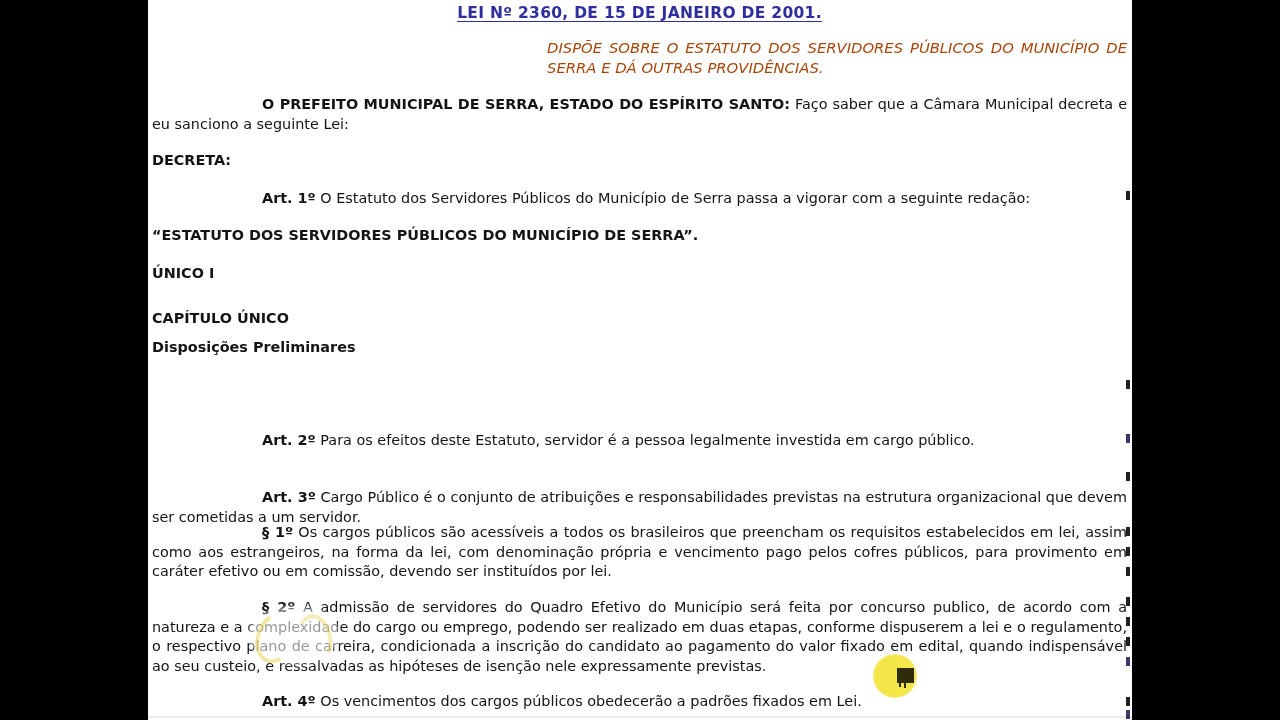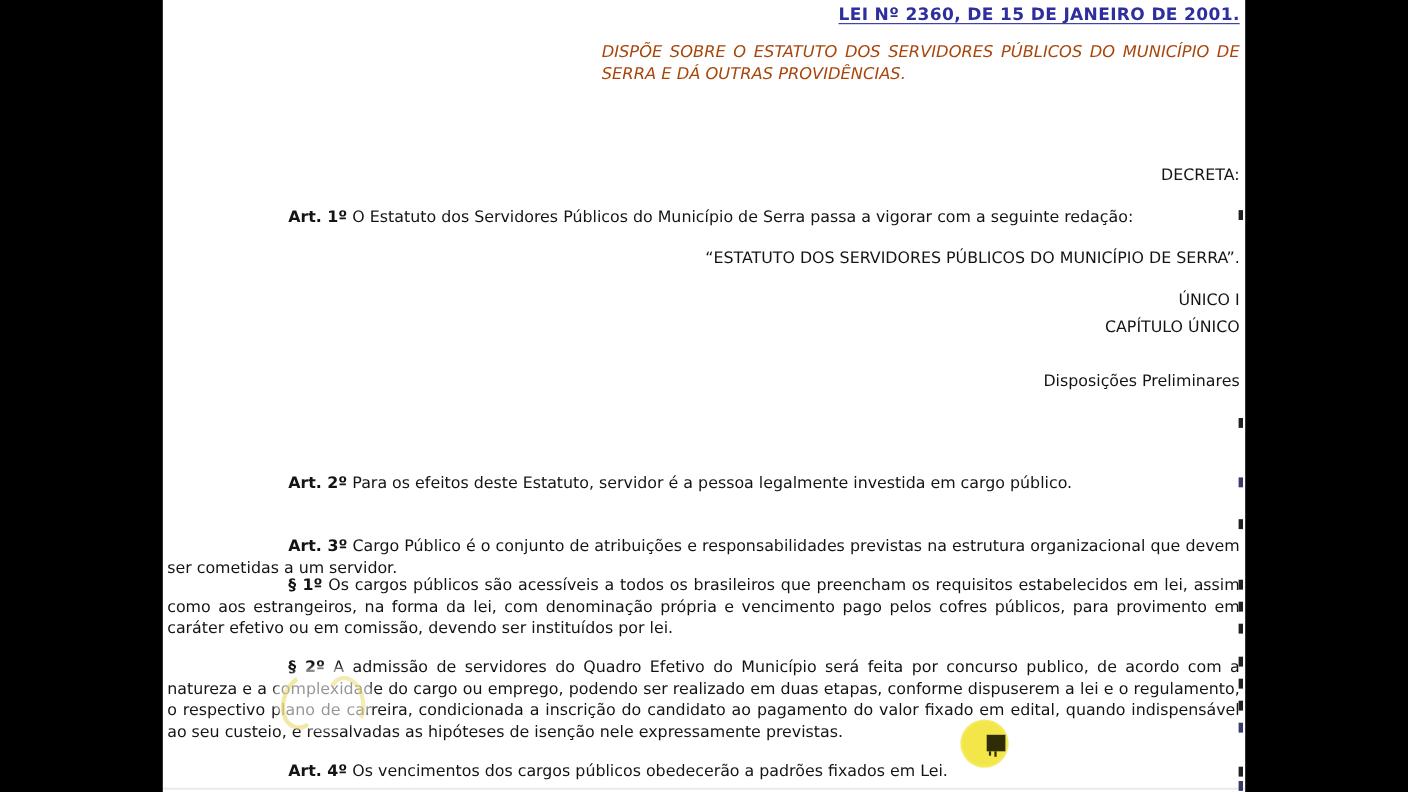--- a/index.html
+++ b/index.html
@@ -16,24 +16,24 @@
     overflow: hidden;
   }
   .para {
     position: absolute; left: 4px; width: 975px;
     font-size: 14.4px; line-height: 19.5px;
     color: var(--body_text, #141414);
     text-align: justify;
     white-space: pre-wrap;
   }
   .b { font-weight: bold; }
-  .center { text-align: right; font-weight: normal; }
+  .center { text-align: left; font-weight: bold; }
   .indent { text-indent: 110px; }
   .law-title {
-    top: 4px; text-align: right; font-weight: bold;
+    top: 4px; text-align: center; font-weight: bold;
     font-size: 15.5px; letter-spacing: 0.3px;
     color: var(--title, #2e2e9e);
     text-decoration: underline;
     text-underline-offset: 3px;
   }
   .ementa {
     top: 38px; margin-left: 395px; width: 580px;
     font-weight: normal; font-style: italic;
     font-size: 14.8px; line-height: 19.5px;
     color: var(--ementa, #a8450a);
@@ -95,30 +95,31 @@
 </style>
 </head>
 <body>
 
 <div class="page">
 
   <div class="para law-title">LEI Nº 2360, DE 15 DE JANEIRO DE 2001.</div>
 
   <div class="para ementa">DISPÕE SOBRE O ESTATUTO DOS SERVIDORES PÚBLICOS DO MUNICÍPIO DE SERRA E DÁ OUTRAS PROVIDÊNCIAS.</div>
 
+  <div class="para indent" style="top:95px"><span class="b">O PREFEITO MUNICIPAL DE SERRA, ESTADO DO ESPÍRITO SANTO:</span><span> Faço saber que a Câmara Municipal decreta e eu sanciono a seguinte Lei:</span></div>
 
   <div class="para center" style="top:151px">DECRETA:</div>
 
   <div class="para indent" style="top:189px"><span class="b">Art. 1º</span><span> O Estatuto dos Servidores Públicos do Município de Serra passa a vigorar com a seguinte redação:</span></div>
 
   <div class="para center" style="top:226px">“ESTATUTO DOS SERVIDORES PÚBLICOS DO MUNICÍPIO DE SERRA”.</div>
 
   <div class="para center" style="top:264px">ÚNICO I</div>
 
-  <div class="para center" style="top:289px">CAPÍTULO ÚNICO</div>
+  <div class="para center" style="top:309px">CAPÍTULO ÚNICO</div>
 
   <div class="para center" style="top:338px">Disposições Preliminares</div>
 
 
   <div class="para indent" style="top:431px"><span class="b">Art. 2º</span><span> Para os efeitos deste Estatuto, servidor é a pessoa legalmente investida em cargo público.</span></div>
 
   <div class="para indent" style="top:488px"><span class="b">Art. 3º</span><span> Cargo Público é o conjunto de atribuições e responsabilidades previstas na estrutura organizacional que devem ser cometidas a um servidor.</span></div>
 
   <div class="para indent" style="top:523px"><span class="b">§ 1º</span><span> Os cargos públicos são acessíveis a todos os brasileiros que preencham os requisitos estabelecidos em lei, assim como aos estrangeiros, na forma da lei, com denominação própria e vencimento pago pelos cofres públicos, para provimento em caráter efetivo ou em comissão, devendo ser instituídos por lei.</span></div>
 

